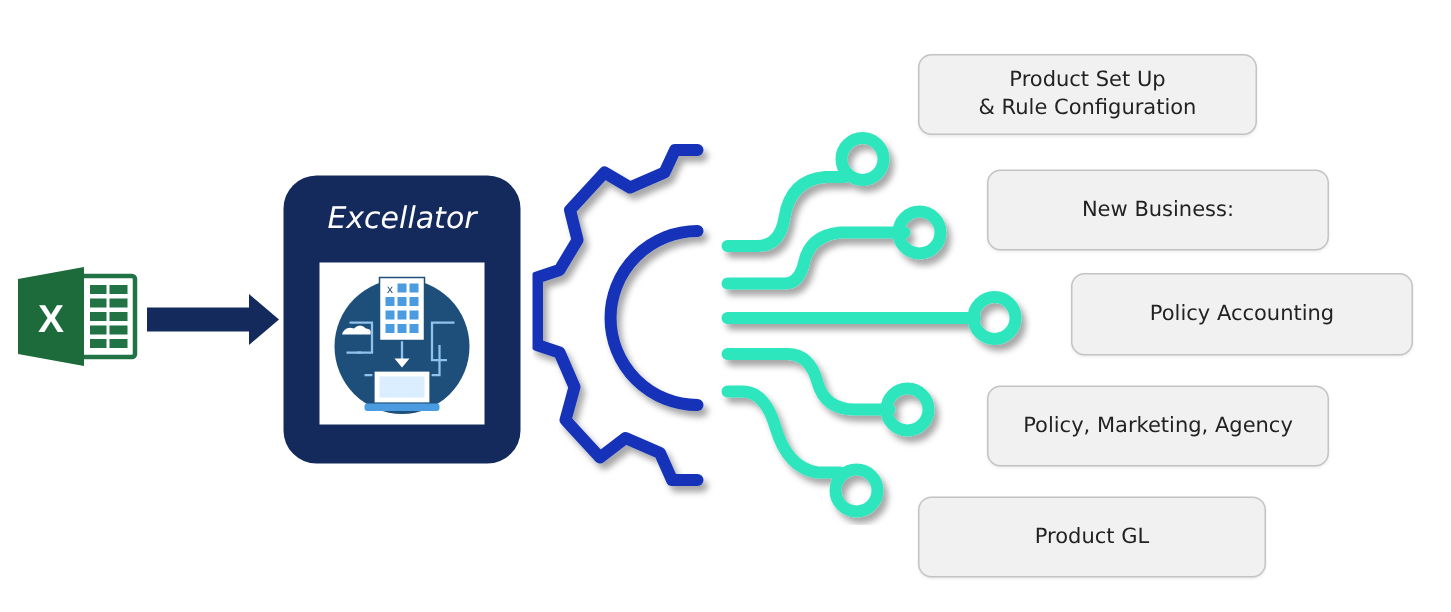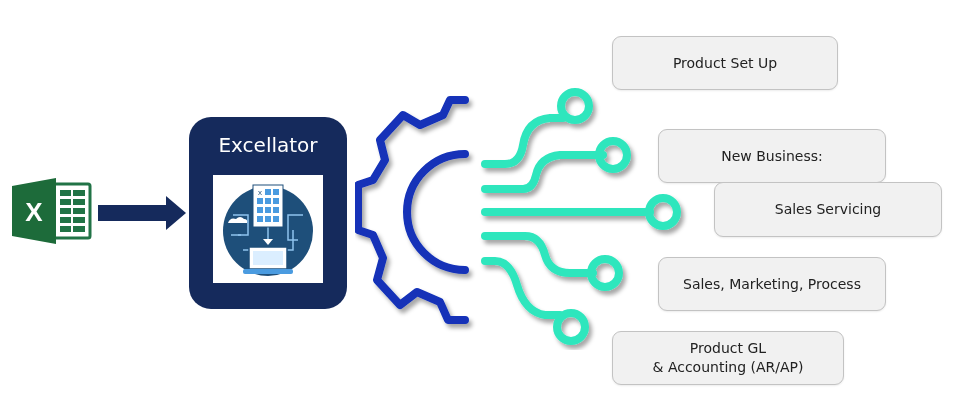--- a/index.html
+++ b/index.html
@@ -1,21 +1,21 @@
 <!DOCTYPE html>
 <html><head>
 <meta charset="utf-8">
 <style>
   html, body { margin: 0; padding: 0; background: #ffffff; }
   body { width: 967px; height: 408px; position: relative; overflow: hidden; font-family: "DejaVu Sans", "Liberation Sans", sans-serif; }
   .abs { position: absolute; }
   .excel-icon { left: 12px; top: 178px; width: 80px; height: 66px; }
   .arrow { left: 98px; top: 196px; width: 88px; height: 34px; }
   .excellator { left: 189px; top: 117px; width: 158px; height: 192px; background: #152a5c; border-radius: 22px; }
-  .excellator .title { position: absolute; left: 0; right: 0; top: 16px; text-align: center; color: #ffffff; font-size: 20px; }
+  .excellator .title { position: absolute; left: 0; right: 0; top: 16px; text-align: center; color: #ffffff; font-size: 20px; font-style: italic; }
   .excellator .logo-box { position: absolute; left: 24px; top: 58px; width: 110px; height: 108px; background: #ffffff; }
   .graphic { left: 355px; top: 80px; width: 360px; height: 270px; }
   .pill { position: absolute; background: #f1f1f1; border: 1.5px solid #c3c3c3; border-radius: 9px; box-sizing: border-box; display: flex; flex-direction: column; justify-content: center; align-items: center; color: #222222; font-size: 14px; line-height: 19px; text-align: center; box-shadow: 0 1px 2px rgba(0,0,0,0.08); }
   .pill span { display: block; white-space: nowrap; }
 </style>
 </head>
 <body>
 
 <div class="abs excel-icon">
   <svg width="80" height="66" viewBox="0 0 80 66">
@@ -105,26 +105,26 @@
         <circle cx="250" cy="193" r="14"></circle>
         <path d="M130 181 L140 181 Q155 181 162 205 Q170 232 190 235 L205 235"></path>
         <circle cx="216" cy="247" r="14"></circle>
       </g>
     </g>
   </svg>
 </div>
 
 <div class="pill" style="left:612px; top:36px; width:226px; height:54px;">
   <span>Product Set Up</span>
+  <span>&amp; Rule Configuration</span>
 </div>
-<div class="pill" style="left:658px; top:113px; width:228px; height:54px;margin-top:16px;">
+<div class="pill" style="left:658px; top:113px; width:228px; height:54px;">
   <span>New Business:</span>
 </div>
 <div class="pill" style="left:714px; top:182px; width:228px; height:55px;">
-  <span>Sales Servicing</span>
+  <span>Policy Accounting</span>
 </div>
 <div class="pill" style="left:658px; top:257px; width:228px; height:54px;">
-  <span>Sales, Marketing, Process</span>
+  <span>Policy, Marketing, Agency</span>
 </div>
 <div class="pill" style="left:612px; top:331px; width:232px; height:54px;">
   <span>Product GL</span>
-  <span>&amp; Accounting (AR/AP)</span>
 </div>
 
 </body></html>

